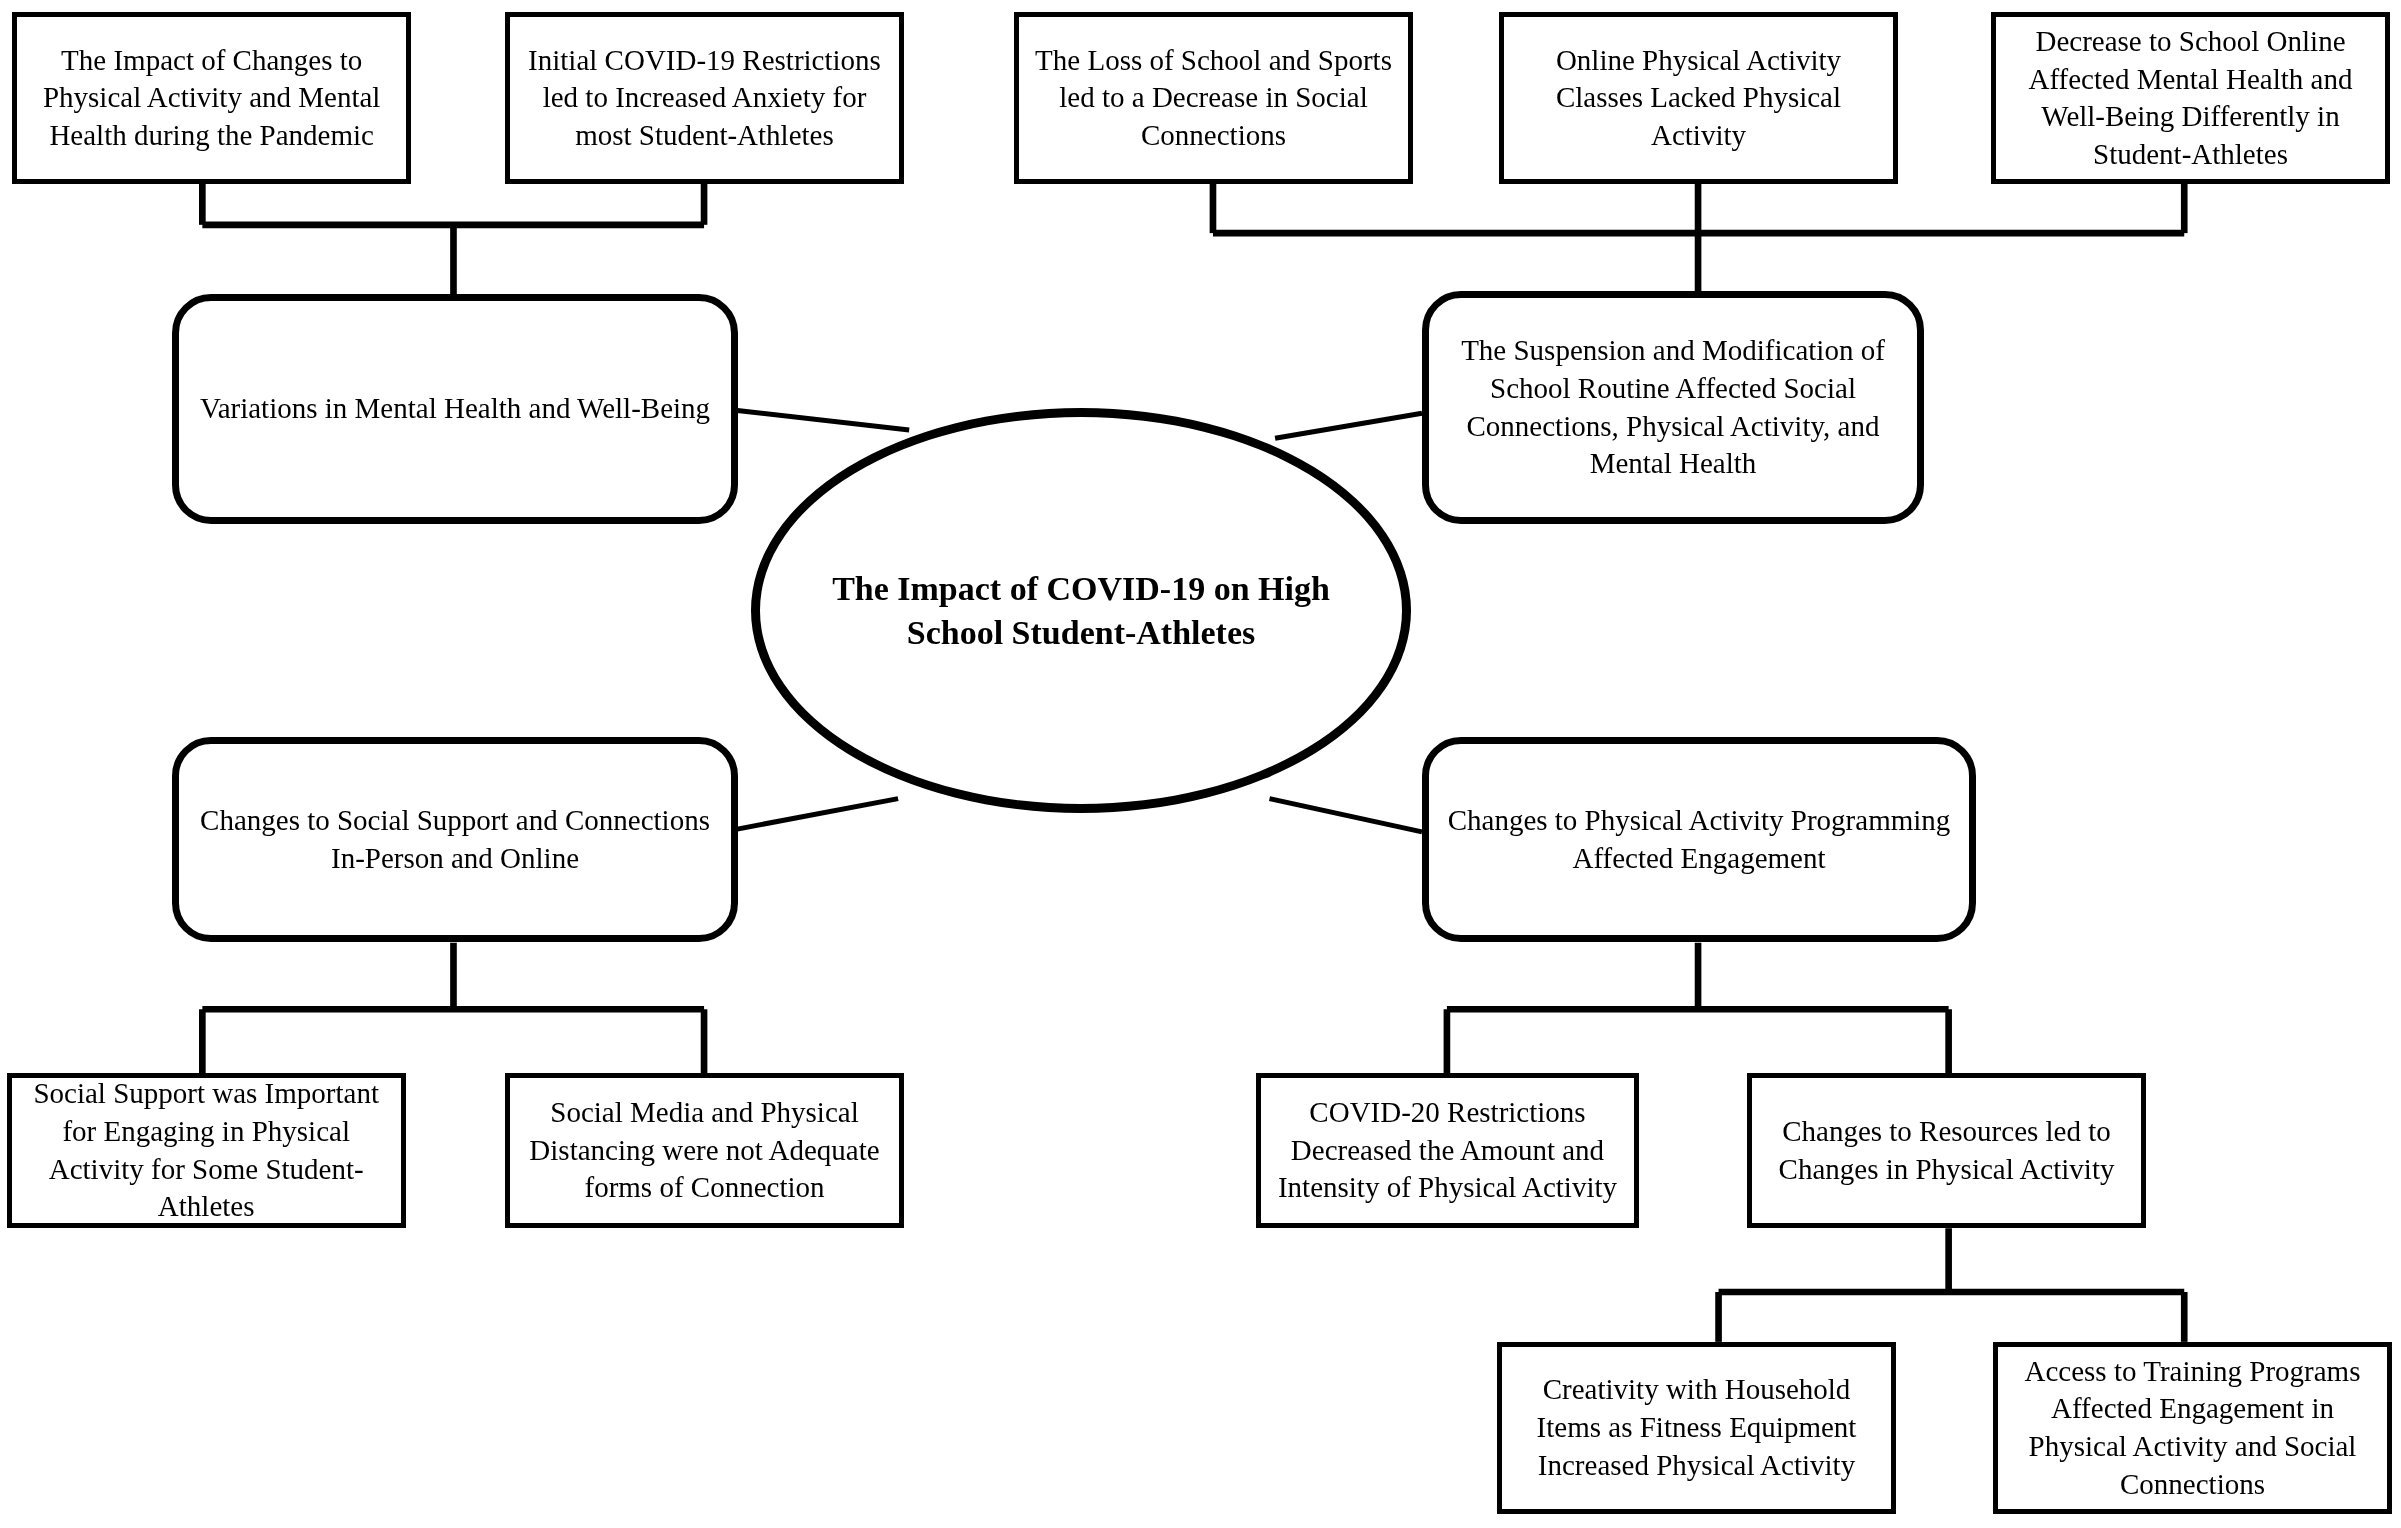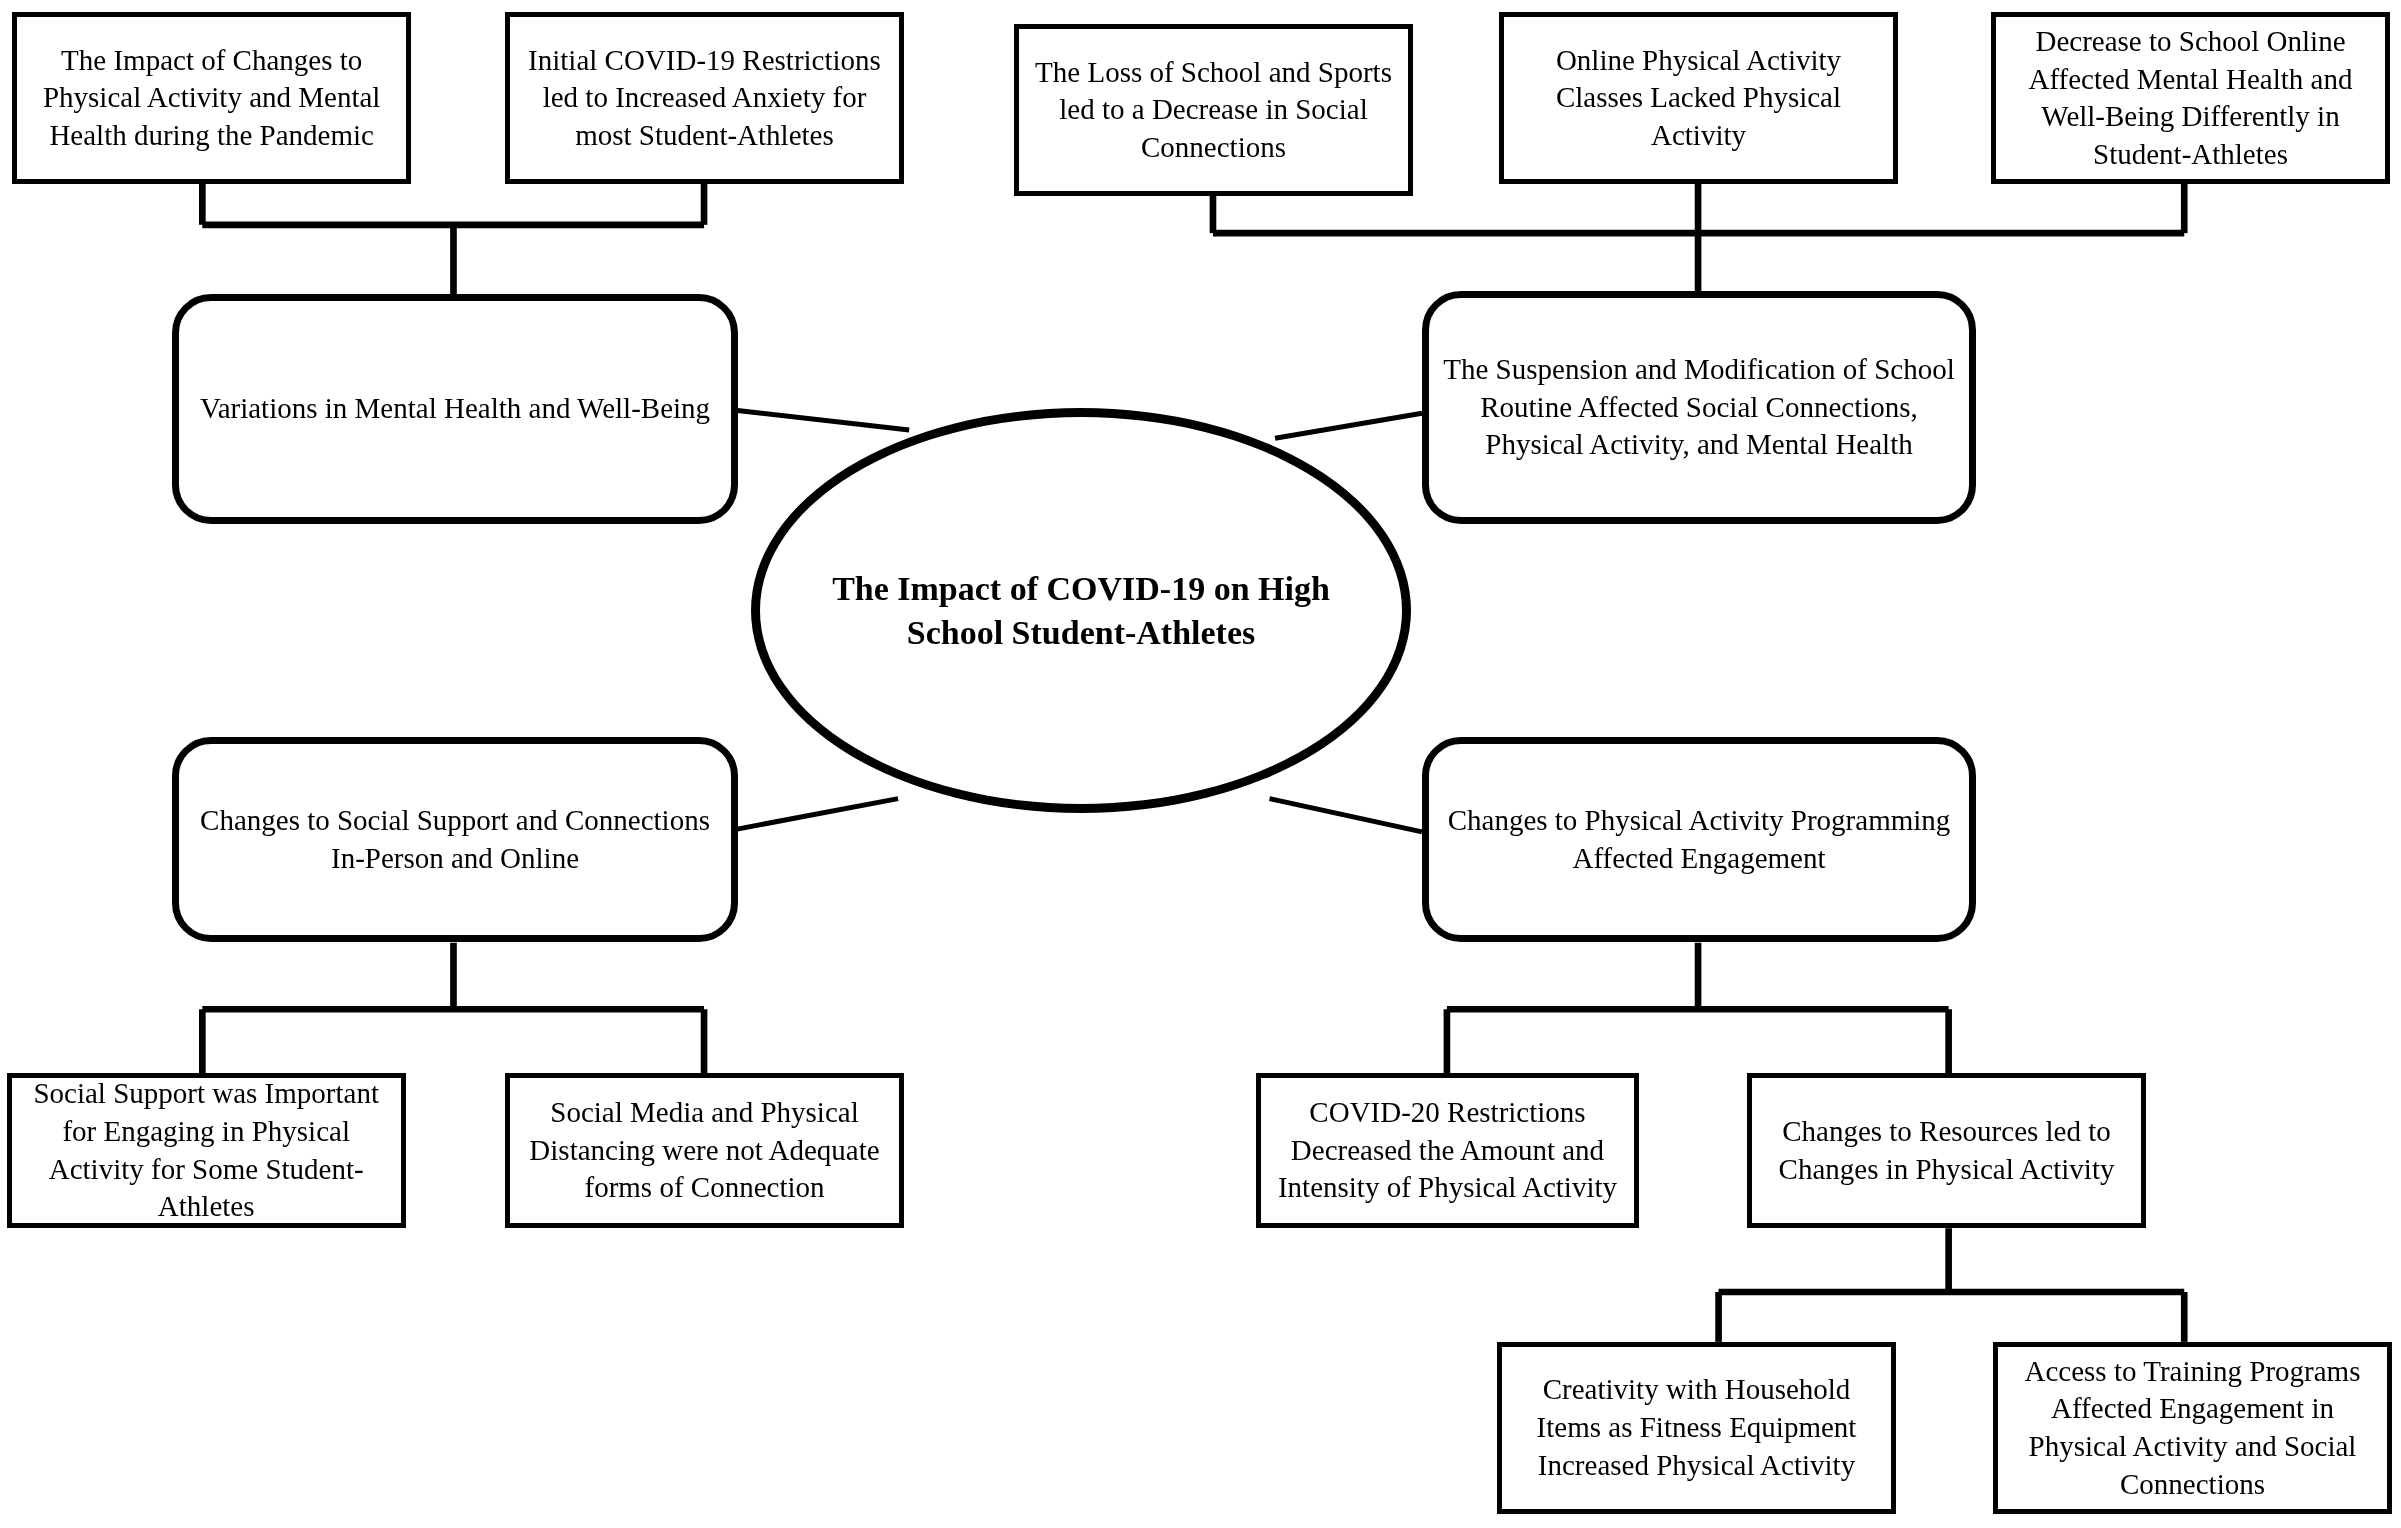--- a/index.html
+++ b/index.html
@@ -56,37 +56,37 @@
   </svg>
 
   <div class="node rect" style="left:12.2px; top:12.2px; width:399px; height:172px;">
     <span class="txt">The Impact of Changes to Physical Activity and Mental Health during the Pandemic</span>
   </div>
 
   <div class="node rect" style="left:505px; top:12.2px; width:399px; height:172px;">
     <span class="txt">Initial COVID-19 Restrictions led to Increased Anxiety for most Student-Athletes</span>
   </div>
 
-  <div class="node rect" style="left:1014px; top:12.2px; width:399px; height:172px;margin-top:12px;">
+  <div class="node rect" style="left:1014px; top:12.2px; width:399px; height:172px;">
     <span class="txt">The Loss of School and Sports led to a Decrease in Social Connections</span>
   </div>
 
   <div class="node rect" style="left:1499px; top:12.2px; width:399px; height:172px;">
     <span class="txt">Online Physical Activity Classes Lacked Physical Activity</span>
   </div>
 
   <div class="node rect" style="left:1991px; top:12.2px; width:399px; height:172px;">
     <span class="txt">Decrease to School Online Affected Mental Health and Well-Being Differently in Student-Athletes</span>
   </div>
 
   <div class="node round" style="left:172px; top:294px; width:566px; height:230px;">
     <span class="txt">Variations in Mental Health and Well-Being</span>
   </div>
 
-  <div class="node round" style="left:1422px; top:291px; width:554px; height:233px;">
+  <div class="node round" style="left:1422px; top:291px; width:502px; height:233px;">
     <span class="txt">The Suspension and Modification of School Routine Affected Social Connections, Physical Activity, and Mental Health</span>
   </div>
 
   <div class="ellipse" style="left:751px; top:408px; width:660px; height:405px;">
     <span class="txt">The Impact of COVID-19 on High School Student-Athletes</span>
   </div>
 
   <div class="node round" style="left:172px; top:737px; width:566px; height:205px;">
     <span class="txt">Changes to Social Support and Connections In-Person and Online</span>
   </div>

